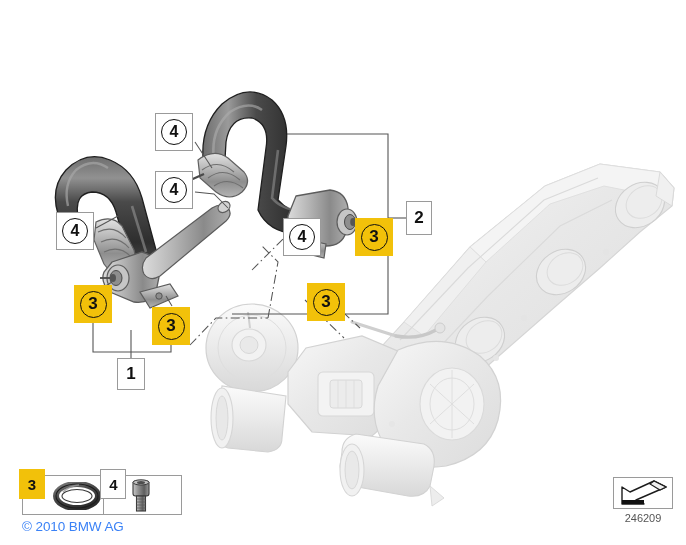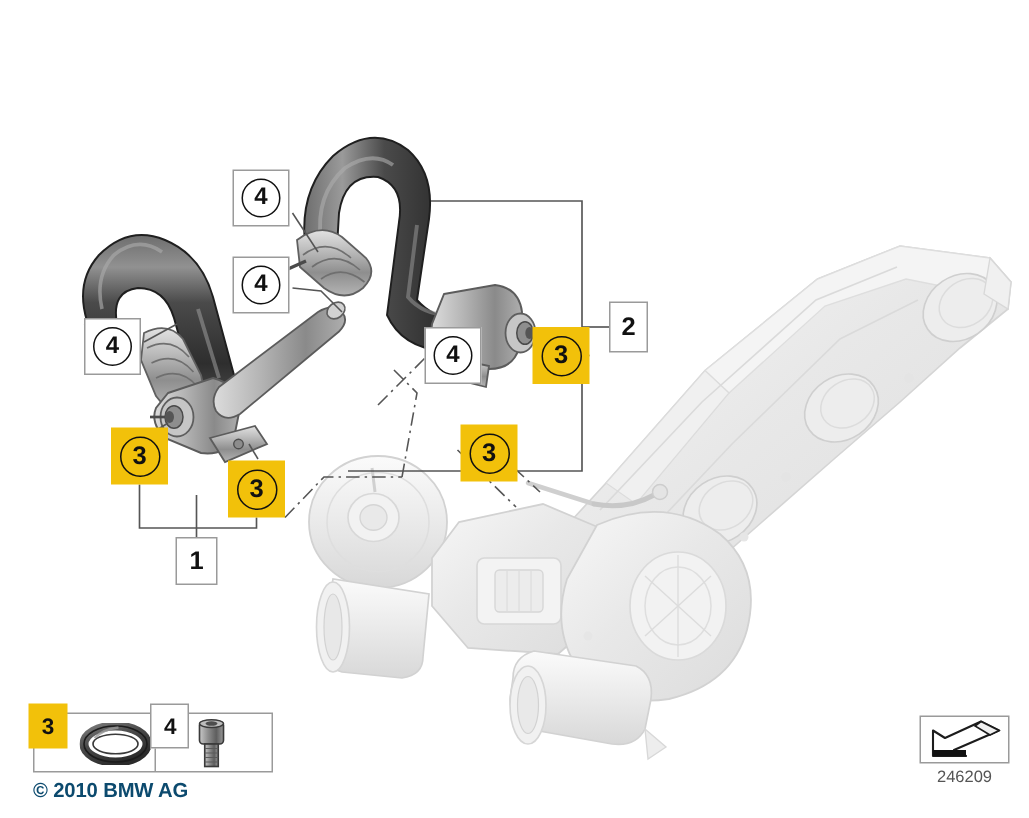--- a/index.html
+++ b/index.html
@@ -69,21 +69,21 @@
     display:flex;align-items:center;justify-content:center;
     font-size:15px;font-weight:bold;color:#111;
     box-sizing:border-box;
   }
   .lg-tag.y{background:#F2C10A;}
   .lg-tag.w{background:#fff;border:1.1px solid #9a9a9a;}
   .lg-art{position:absolute;}
 
   #copyright{
     position:absolute;left:22px;top:519px;
-    font-size:13.5px;font-weight:bold;color:#0c4a6e;
+    font-size:13.5px;font-weight:normal;color:#3b82f6;
     letter-spacing:-0.1px;white-space:nowrap;z-index:30;
   }
 
   
   #dirbox{
     position:absolute;left:613px;top:477px;
     width:60px;height:32px;
     border:1.1px solid #9a9a9a;background:#fff;
     z-index:30;box-sizing:border-box;
   }

